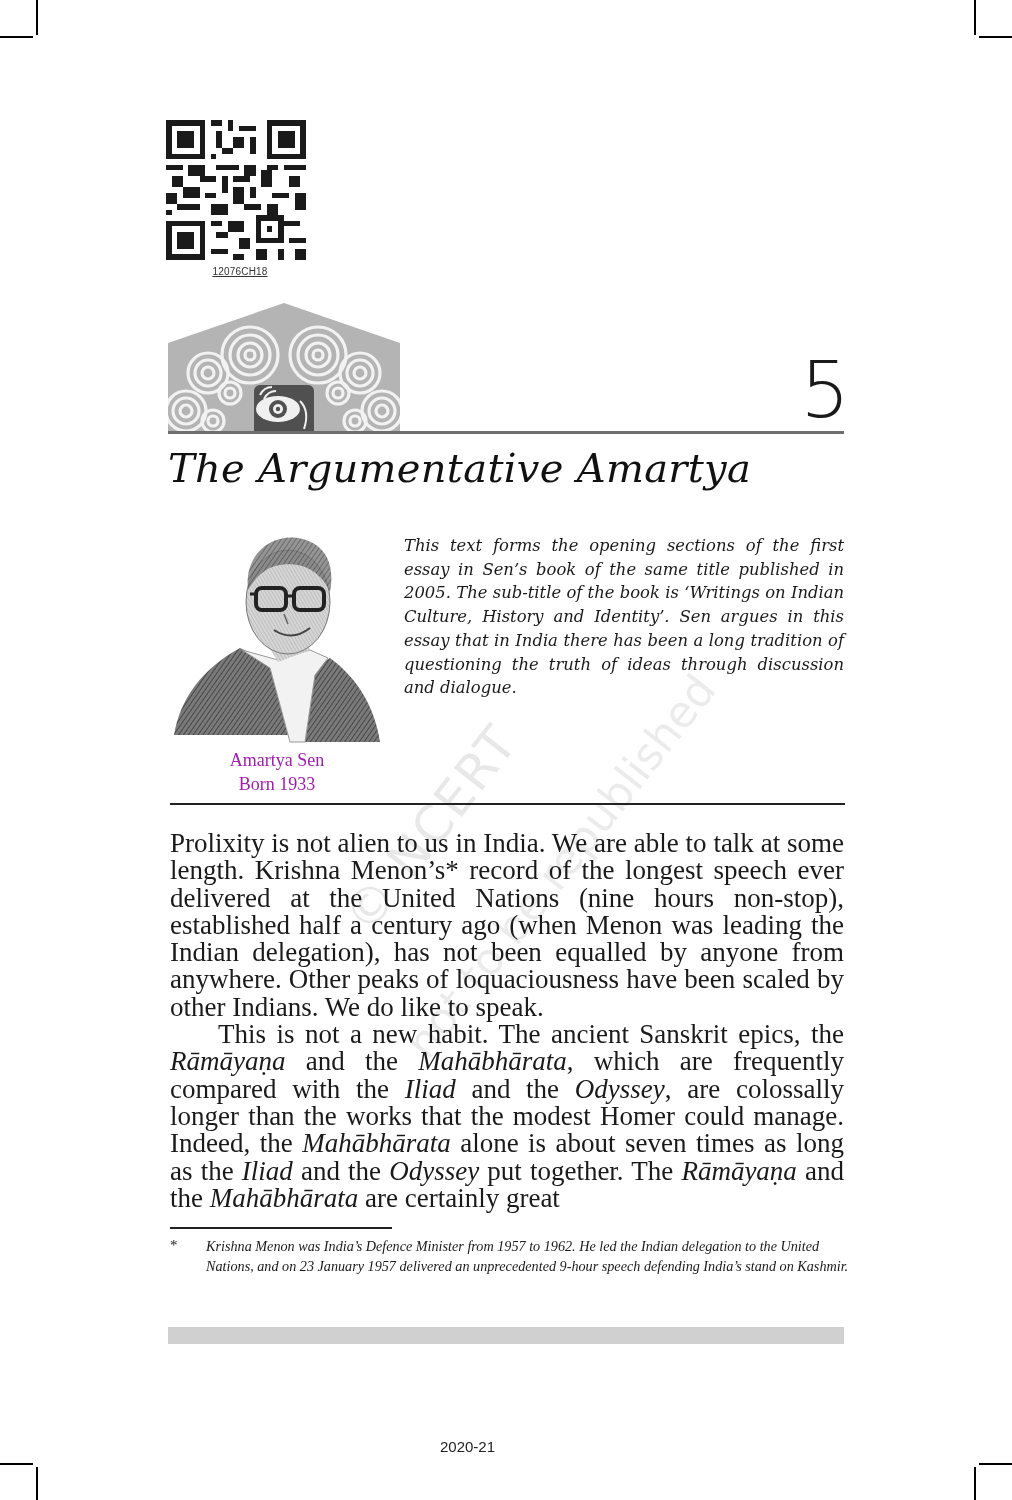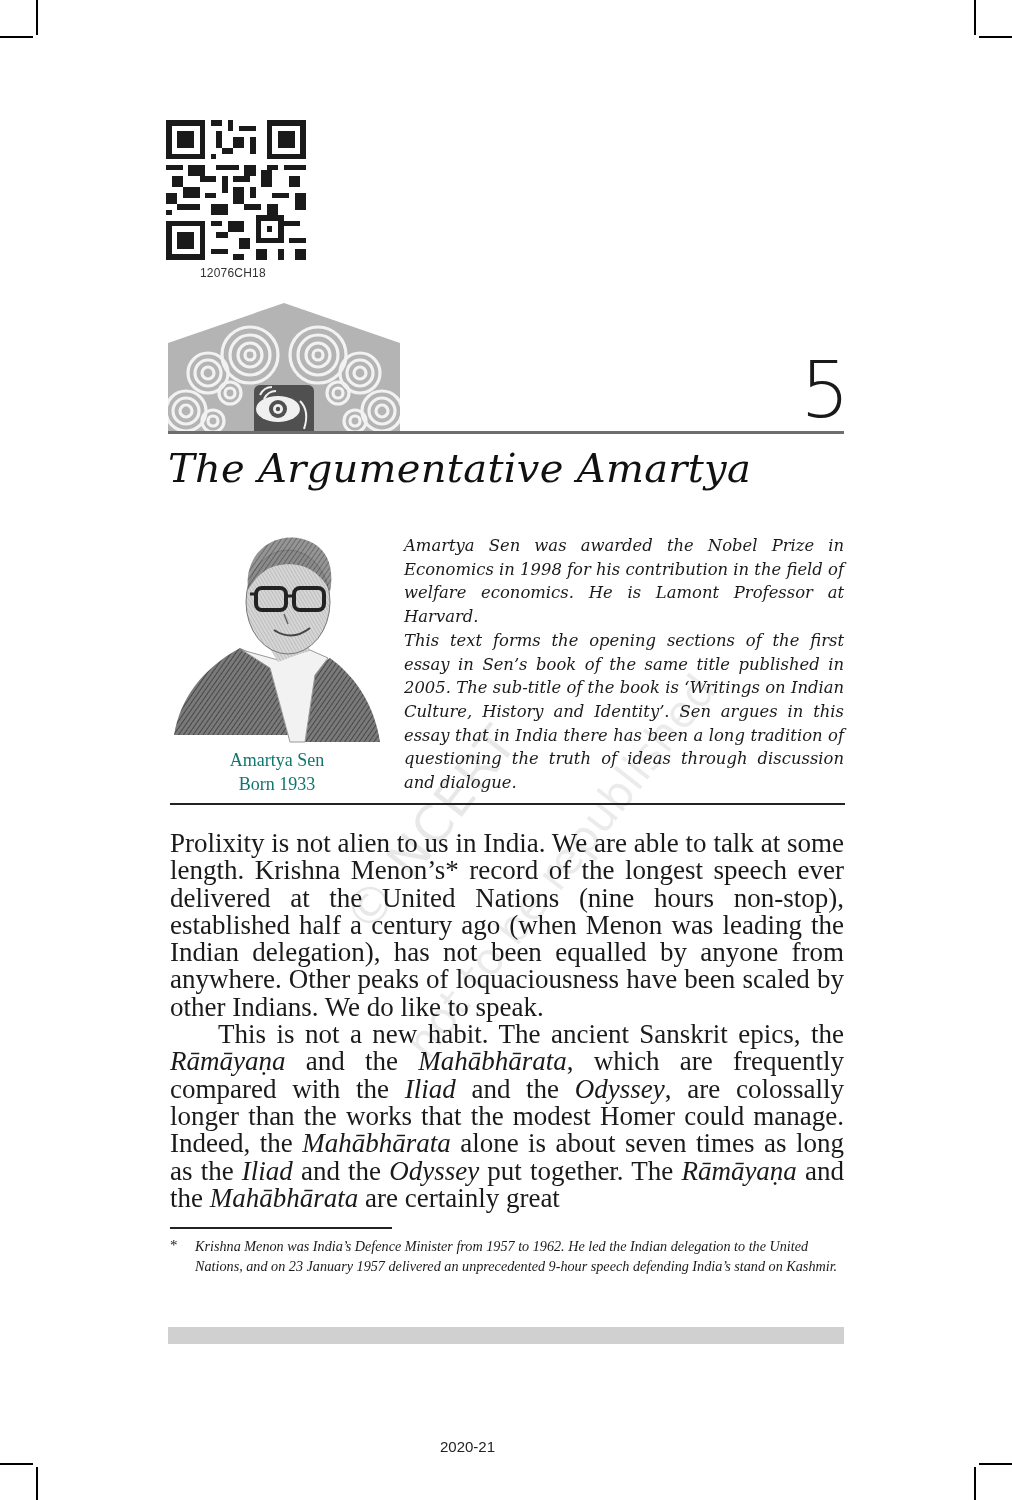--- a/index.html
+++ b/index.html
@@ -6,49 +6,49 @@
   body {
     width: 1012px; height: 1500px; position: relative; overflow: hidden;
     background: #ffffff; color: #1a1a1a;
     font-family: "DejaVu Serif", serif;
   }
   .abs { position: absolute; }
   .crop { position: absolute; background: #000; }
 
   
   .qr { left: 166px; top: 120px; width: 140px; height: 140px; }
-  .qr-code { left: 200px; top: 266px; width: 80px; font-family: "Liberation Sans", sans-serif; font-size: 12px; color: #333; text-align: left; letter-spacing: 0.2px; }
+  .qr-code { left: 200px; top: 266px; width: 80px; font-family: "Liberation Sans", sans-serif; font-size: 10px; color: #333; text-align: center; letter-spacing: 0.2px; text-decoration: underline; }
 
   
   .house { left: 168px; top: 303px; width: 232px; height: 128px; }
   .chapter-rule { left: 168px; top: 431px; width: 676px; height: 3px; background: #6e6e6e; }
   .chapter-num { left: 790px; top: 350px; width: 60px; text-align: right;
     font-family: "DejaVu Sans", sans-serif; font-weight: 300; font-size: 78px; line-height: 80px; color: #1a1a1a; }
   .chapter-title { left: 168px; top: 440px; font-family: "DejaVu Serif", serif; font-style: italic;
     font-size: 40px; line-height: 56px; color: #111; letter-spacing: 0.3px; }
 
   
   .portrait { left: 170px; top: 530px; width: 214px; height: 215px; }
-  .author-name { left: 170px; top: 748px; width: 214px; text-align: center; font-family: "Liberation Serif", serif; font-size: 18px; line-height: 24px; color: #0f766e; }
+  .author-name { left: 170px; top: 748px; width: 214px; text-align: center; font-family: "Liberation Serif", serif; font-size: 18px; line-height: 24px; color: #a21caf; }
   .intro { left: 404px; top: 534px; width: 440px; font-family: "DejaVu Serif", serif; font-style: italic;
     font-size: 16.4px; line-height: 23.7px; text-align: justify; color: #1a1a1a; }
   .intro p { margin: 0; }
   .intro-rule { left: 170px; top: 803px; width: 675px; height: 2px; background: #222; }
 
   
   .body-text { left: 170px; top: 830px; width: 674px; font-family: "Liberation Serif", serif;
     font-size: 27px; line-height: 27.3px; text-align: justify; color: #1a1a1a; }
   .body-text p { margin: 0; }
   .body-text p.indent { text-indent: 48px; }
   .body-text em { }
 
   
   .fn-rule { left: 170px; top: 1227px; width: 222px; height: 1.5px; background: #222; }
   .fn-star { left: 170px; top: 1237px; font-family: "Liberation Serif", serif; font-size: 15px; color: #222; }
-  .footnote { left: 195px; top: 1236px; width: 650px; font-family: "Liberation Serif", serif; font-style: italic;
+  .footnote { left: 206px; top: 1236px; width: 650px; font-family: "Liberation Serif", serif; font-style: italic;
     font-size: 14.2px; line-height: 20px; color: #1a1a1a; text-align: left; }
 
   .gray-bar { left: 168px; top: 1327px; width: 676px; height: 17px; background: #d0d0d0; }
   .page-footer { left: 440px; top: 1438px; width: 132px; font-family: "Liberation Sans", sans-serif; font-size: 15px; color: #222; }
 
   
   .watermark { left: 240px; top: 660px; width: 600px; transform: rotate(-52deg); transform-origin: center;
     font-family: "DejaVu Sans", sans-serif; font-size: 50px; color: rgba(0,0,0,0.09); white-space: nowrap; pointer-events: none; letter-spacing: 2px; }
   .watermark2 { left: 260px; top: 730px; width: 600px; transform: rotate(-52deg); transform-origin: center;
     font-family: "DejaVu Sans", sans-serif; font-size: 44px; color: rgba(0,0,0,0.08); white-space: nowrap; pointer-events: none; }
@@ -238,21 +238,20 @@
     <path d="M104 100 Q122 112 140 98" fill="none" stroke="#444" stroke-width="2"></path>
     <path d="M114 84 L118 94" stroke="#666" stroke-width="1.5"></path>
   </svg>
 </div>
 <div class="abs author-name">
   <div>Amartya Sen</div>
   <div>Born 1933</div>
 </div>
 
 <div class="abs intro">
-  <p>Amartya Sen was awarded the Nobel Prize in Economics in 1998 for his contribution in the field of welfare economics. He is Lamont Professor at Harvard.</p>
   <p>This text forms the opening sections of the first essay in Sen’s book of the same title published in 2005. The sub-title of the book is ‘Writings on Indian Culture, History and Identity’. Sen argues in this essay that in India there has been a long tradition of questioning the truth of ideas through discussion and dialogue.</p>
 </div>
 <div class="abs intro-rule"></div>
 
 <div class="abs body-text">
   <p>Prolixity is not alien to us in India. We are able to talk at some length. Krishna Menon’s* record of the longest speech ever delivered at the United Nations (nine hours non-stop), established half a century ago (when Menon was leading the Indian delegation), has not been equalled by anyone from anywhere. Other peaks of loquaciousness have been scaled by other Indians. We do like to speak.</p>
   <p class="indent"><span>This is not a new habit. The ancient Sanskrit epics, the </span><em>Rāmāyaṇa</em><span> and the </span><em>Mahābhārata</em><span>, which are frequently compared with the </span><em>Iliad</em><span> and the </span><em>Odyssey</em><span>, are colossally longer than the works that the modest Homer could manage. Indeed, the </span><em>Mahābhārata</em><span> alone is about seven times as long as the </span><em>Iliad</em><span> and the </span><em>Odyssey</em><span> put together. The </span><em>Rāmāyaṇa</em><span> and the </span><em>Mahābhārata</em><span> are certainly great</span></p>
 </div>
 
 <div class="abs fn-rule"></div>

